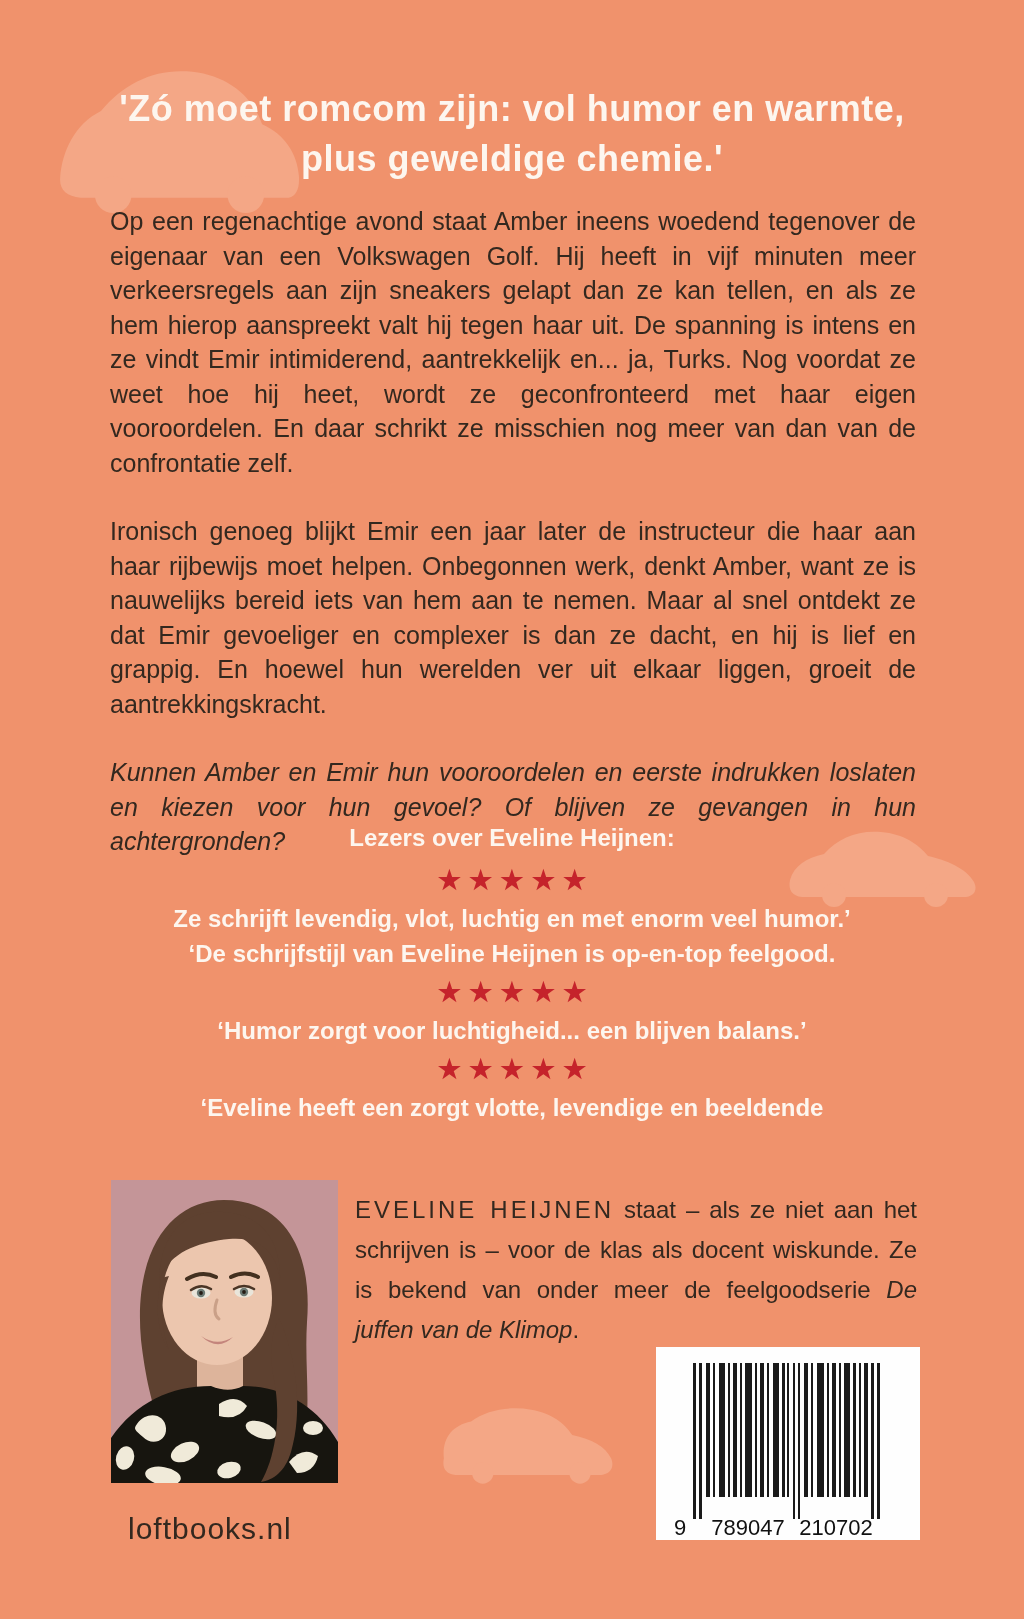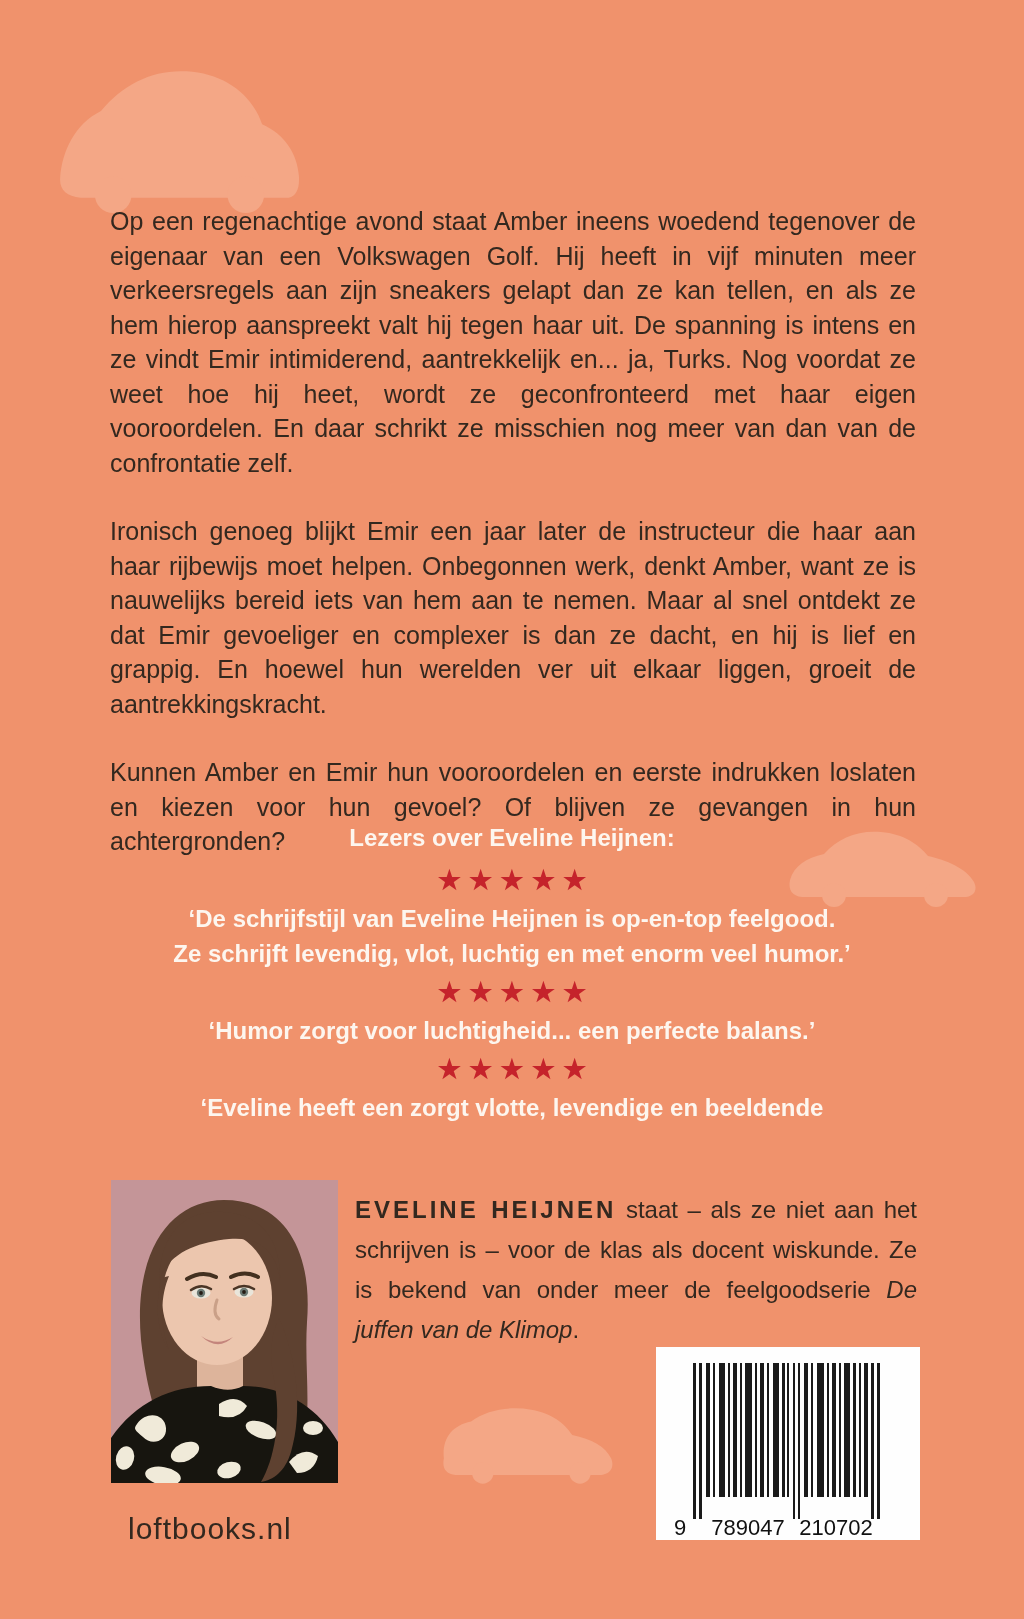--- a/index.html
+++ b/index.html
@@ -22,21 +22,21 @@
     letter-spacing:0.5px;
   }
 
   .synopsis {
     position:absolute; top:200px; left:110px; width:806px;
     color:#33281f;
     font-size:25px; line-height:34.5px;
     text-align:justify;
   }
   .synopsis p { margin:4px 0 34px 0; }
-  .synopsis p:last-child { margin-bottom:0; }
+  .synopsis p:last-child { margin-bottom:0;font-style:italic; }
 
   .reviews {
     position:absolute; top:820px; left:62px; width:900px;
     text-align:center;
     color:#fdf6ef;
     font-size:24px; line-height:35px;font-weight:bold;
   }
   .reviews .heading { margin-bottom:10px; }
   .stars {
     color:#c5232b;
@@ -52,21 +52,21 @@
     width:227px; height:303px;
   }
   .author-photo svg { display:block; width:100%; height:100%; }
 
   .bio {
     position:absolute; left:355px; top:1166px; width:562px;
     color:#33281f;
     font-size:24px; line-height:40px;
     text-align:justify;
   }
-  .bio .name { font-weight:bold; letter-spacing:3px; }
+  .bio .name { font-weight:normal; letter-spacing:3px; }
   .bio em { font-style:italic; }
 
   .barcode-box {
     position:absolute; left:656px; top:1347px;
     width:264px; height:193px;
     background:#fefefe;
   }
   .barcode-box svg { display:block; width:100%; height:100%; }
   .barcode-digits { font-family:"Liberation Sans", sans-serif; font-size:22px; fill:#111; }
 
@@ -104,39 +104,43 @@
   <div class="car" style="left:438px; top:1402px; width:180px;">
     <svg viewBox="0 0 185 85" xmlns="http://www.w3.org/2000/svg">
       <g fill="#f4a786">
         <path d="M6 58 C4 38 14 24 34 20 C50 8 74 4 96 8 C118 12 130 22 138 34 C158 38 172 46 178 58 C182 68 176 74 168 75 L18 75 C8 74 4 68 6 58 Z"></path>
         <circle cx="46" cy="73" r="11"></circle>
         <circle cx="146" cy="73" r="11"></circle>
       </g>
     </svg>
   </div>
 
+  <div class="headline">
+    <div>'Zó moet romcom zijn: vol humor en warmte,</div>
+    <div>plus geweldige chemie.'</div>
+  </div>
 
   <div class="synopsis">
     <p>Op een regenachtige avond staat Amber ineens woedend tegenover de eigenaar van een Volkswagen Golf. Hij heeft in vijf minuten meer verkeersregels aan zijn sneakers gelapt dan ze kan tellen, en als ze hem hierop aanspreekt valt hij tegen haar uit. De spanning is intens en ze vindt Emir intimiderend, aantrekkelijk en... ja, Turks. Nog voordat ze weet hoe hij heet, wordt ze geconfronteerd met haar eigen vooroordelen. En daar schrikt ze misschien nog meer van dan van de confrontatie zelf.</p>
     <p>Ironisch genoeg blijkt Emir een jaar later de instructeur die haar aan haar rijbewijs moet helpen. Onbegonnen werk, denkt Amber, want ze is nauwelijks bereid iets van hem aan te nemen. Maar al snel ontdekt ze dat Emir gevoeliger en complexer is dan ze dacht, en hij is lief en grappig. En hoewel hun werelden ver uit elkaar liggen, groeit de aantrekkingskracht.</p>
     <p>Kunnen Amber en Emir hun vooroordelen en eerste indrukken loslaten en kiezen voor hun gevoel? Of blijven ze gevangen in hun achtergronden?</p>
   </div>
 
   <div class="reviews">
     <div class="heading">Lezers over Eveline Heijnen:</div>
 
     <div class="stars">★★★★★</div>
     <div class="quote">
+      <div>Ze schrijft levendig, vlot, luchtig en met enorm veel humor.’</div>
       <div>‘De schrijfstijl van Eveline Heijnen is op-en-top feelgood.</div>
-      <div>Ze schrijft levendig, vlot, luchtig en met enorm veel humor.’</div>
     </div>
 
     <div class="stars">★★★★★</div>
     <div class="quote">
-      <div>‘Humor zorgt voor luchtigheid... een perfecte balans.’</div>
+      <div>‘Humor zorgt voor luchtigheid... een blijven balans.’</div>
     </div>
 
     <div class="stars">★★★★★</div>
     <div class="quote">
       <div>‘Eveline heeft een zorgt vlotte, levendige en beeldende</div>
     </div>
   </div>
 
   <div class="author-photo">
     <svg viewBox="0 0 227 303" xmlns="http://www.w3.org/2000/svg">

